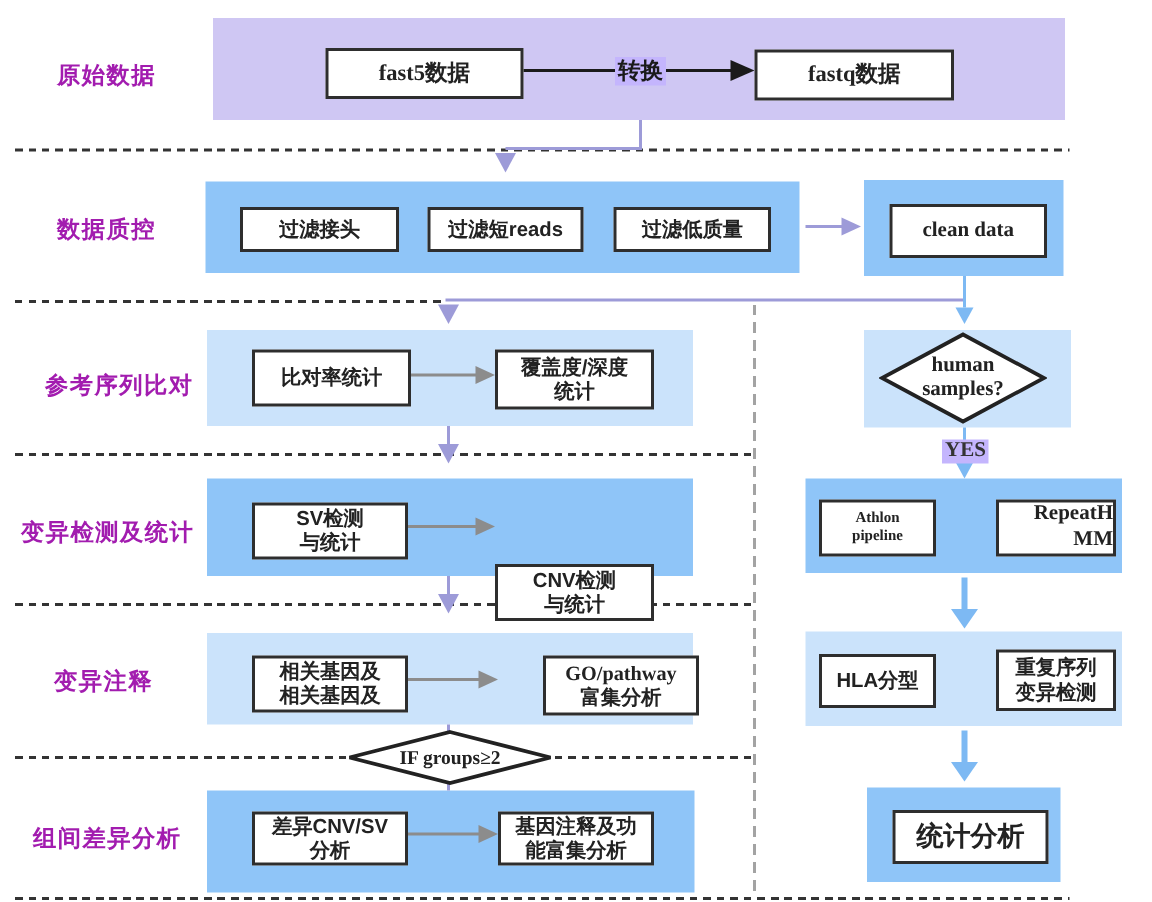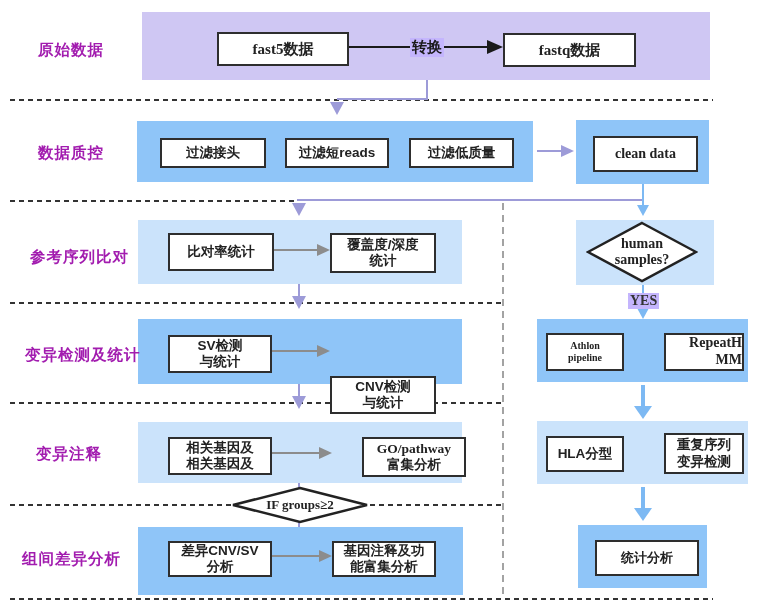--- a/index.html
+++ b/index.html
@@ -53,21 +53,21 @@
   <div class="band blue" style="left:138px;top:319px;width:324px;height:65px;"></div>
   <div class="band blue" style="left:537px;top:319px;width:211px;height:63px;"></div>
   <div class="band lightblue" style="left:138px;top:422px;width:324px;height:61px;"></div>
   <div class="band lightblue" style="left:537px;top:421px;width:211px;height:63px;"></div>
   <div class="band blue" style="left:138px;top:527px;width:325px;height:68px;"></div>
   <div class="band blue" style="left:578px;top:525px;width:129px;height:63px;"></div>
 
   <div class="rowlabel" style="left:38px;top:40px;">原始数据</div>
   <div class="rowlabel" style="left:38px;top:143px;">数据质控</div>
   <div class="rowlabel" style="left:30px;top:247px;">参考序列比对</div>
-  <div class="rowlabel" style="left:25px;top:345px;">变异检测及统计</div>
+  <div class="rowlabel" style="left:14px;top:345px;">变异检测及统计</div>
   <div class="rowlabel" style="left:36px;top:444px;">变异注释</div>
   <div class="rowlabel" style="left:22px;top:549px;">组间差异分析</div>
 
   <div class="dash-h" style="left:10px;top:99px;width:703px;"></div>
   <div class="dash-h" style="left:10px;top:200px;width:286px;"></div>
   <div class="dash-h" style="left:10px;top:302px;width:493px;"></div>
   <div class="dash-h" style="left:10px;top:402px;width:493px;"></div>
   <div class="dash-h" style="left:10px;top:504px;width:493px;"></div>
   <div class="dash-h" style="left:10px;top:598px;width:703px;"></div>
   <div class="dash-v" style="left:502px;top:203px;height:392px;"></div>
@@ -194,17 +194,17 @@
     <span>HLA分型</span>
   </div>
   <div class="node" style="left:664px;top:433px;width:76px;height:37px;">
     <span>重复序列</span>
     <span>变异检测</span>
   </div>
 
   <div class="line blue-line" style="left:641px;top:487px;width:4px;height:22px;"></div>
   <div class="tri tri-d-blue-lg" style="left:634px;top:508px;"></div>
 
-  <div class="node" style="left:595px;top:540px;width:100px;height:32px;font-size:13px;">
+  <div class="node" style="left:595px;top:540px;width:100px;height:32px;font-size:18px;">
     <span>统计分析</span>
   </div>
 
 </div>
 
 </body></html>

